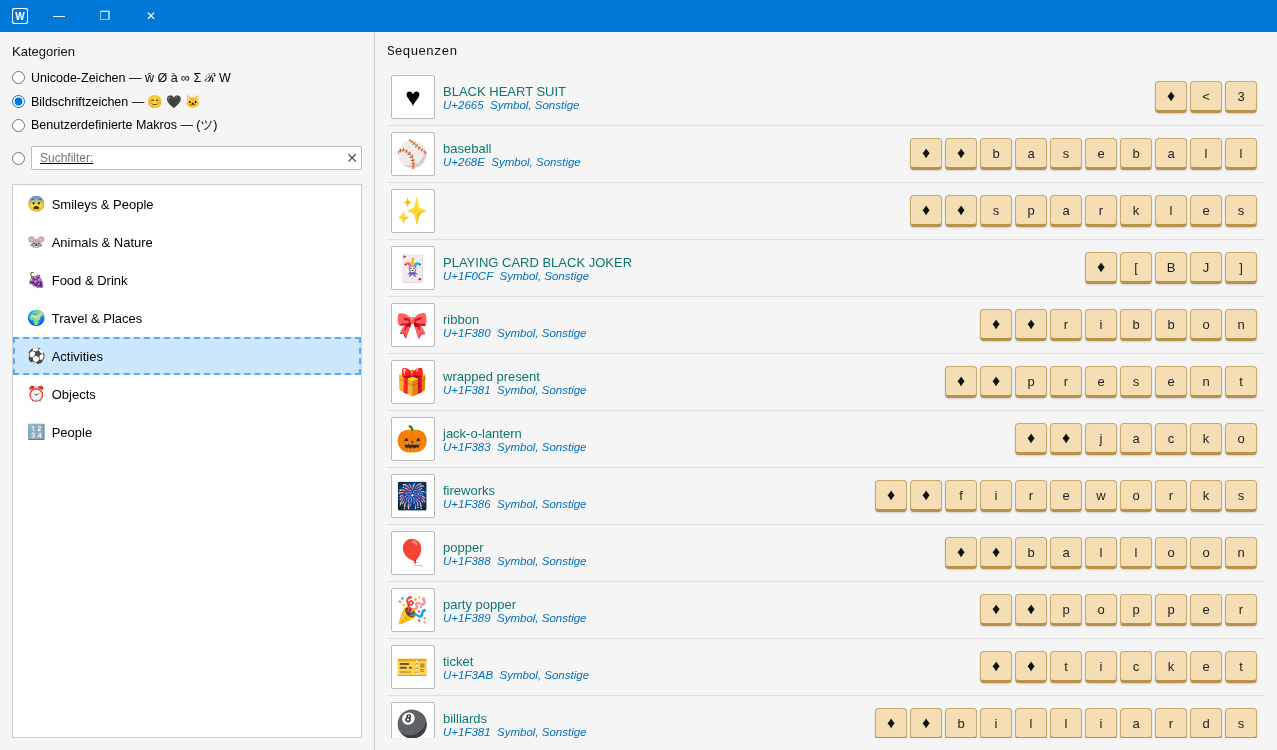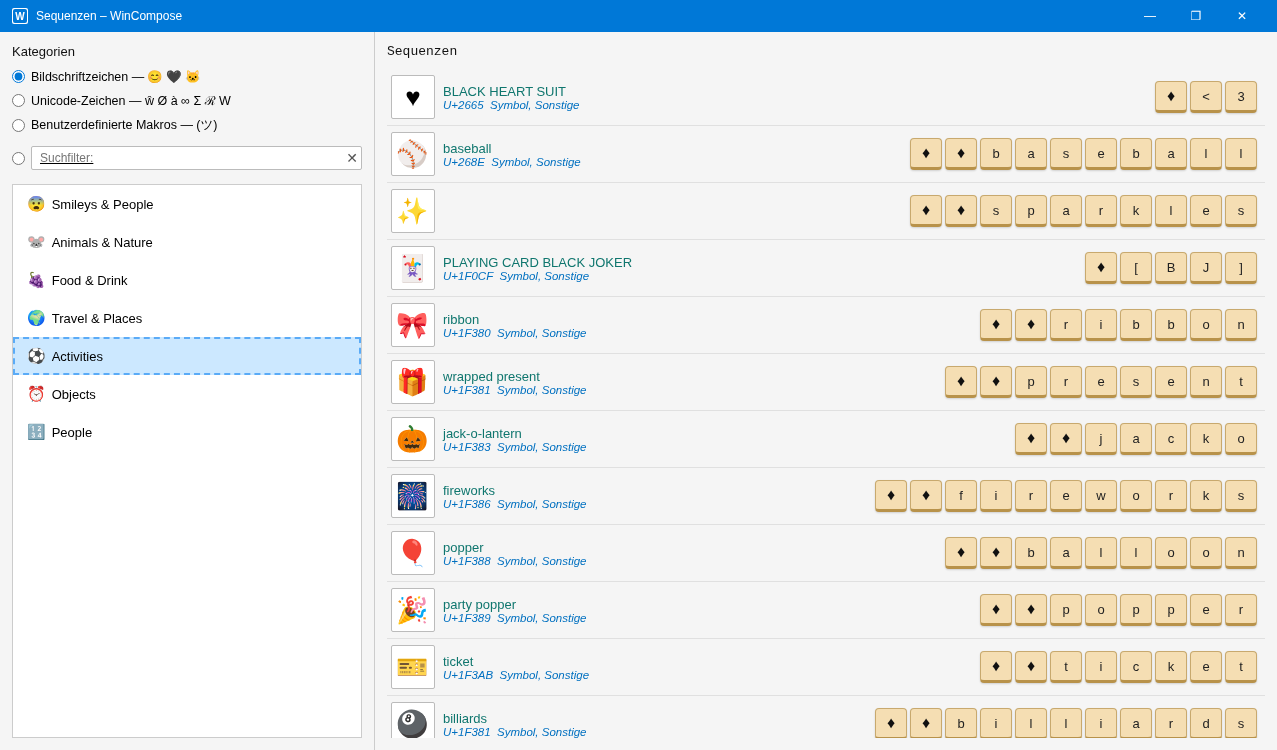--- a/index.html
+++ b/index.html
@@ -247,41 +247,40 @@
 </head>
 <body>
 
 <div class="titlebar">
   <div class="titlebar-icon">
     <svg width="14" height="14" viewBox="0 0 14 14">
         <rect width="14" height="14" fill="#0078d7" rx="2"></rect>
         <text x="7" y="11" text-anchor="middle" fill="white" font-size="10" font-weight="bold">W</text>
       </svg>
   </div>
-  <span class="titlebar-title">Sequenzen – WinCompose</span>
   <div class="titlebar-controls">
     <div class="titlebar-btn">—</div>
     <div class="titlebar-btn">❐</div>
     <div class="titlebar-btn close">✕</div>
   </div>
 </div>
 
 <div class="main">
 
   <div class="left-panel">
     <div class="section-label">Kategorien</div>
 
     <div class="radio-group">
       <label class="radio-item">
+        <input type="radio" name="cattype" style="">
+        <span>Unicode-Zeichen — ŵ Ø à ∞ Σ ℛ W</span>
+      </label>
+      <label class="radio-item">
         <input type="radio" name="cattype" checked="" style="">
         <span>Bildschriftzeichen — 😊 🖤 🐱</span>
-      </label>
-      <label class="radio-item">
-        <input type="radio" name="cattype" style="">
-        <span>Unicode-Zeichen — ŵ Ø à ∞ Σ ℛ W</span>
       </label>
       <label class="radio-item">
         <input type="radio" name="cattype" style="">
         <span>Benutzerdefinierte Makros — (ツ)</span>
       </label>
     </div>
 
     <div class="search-row">
       <input type="radio" name="cattype" style="">
       <div class="search-input-wrap">

